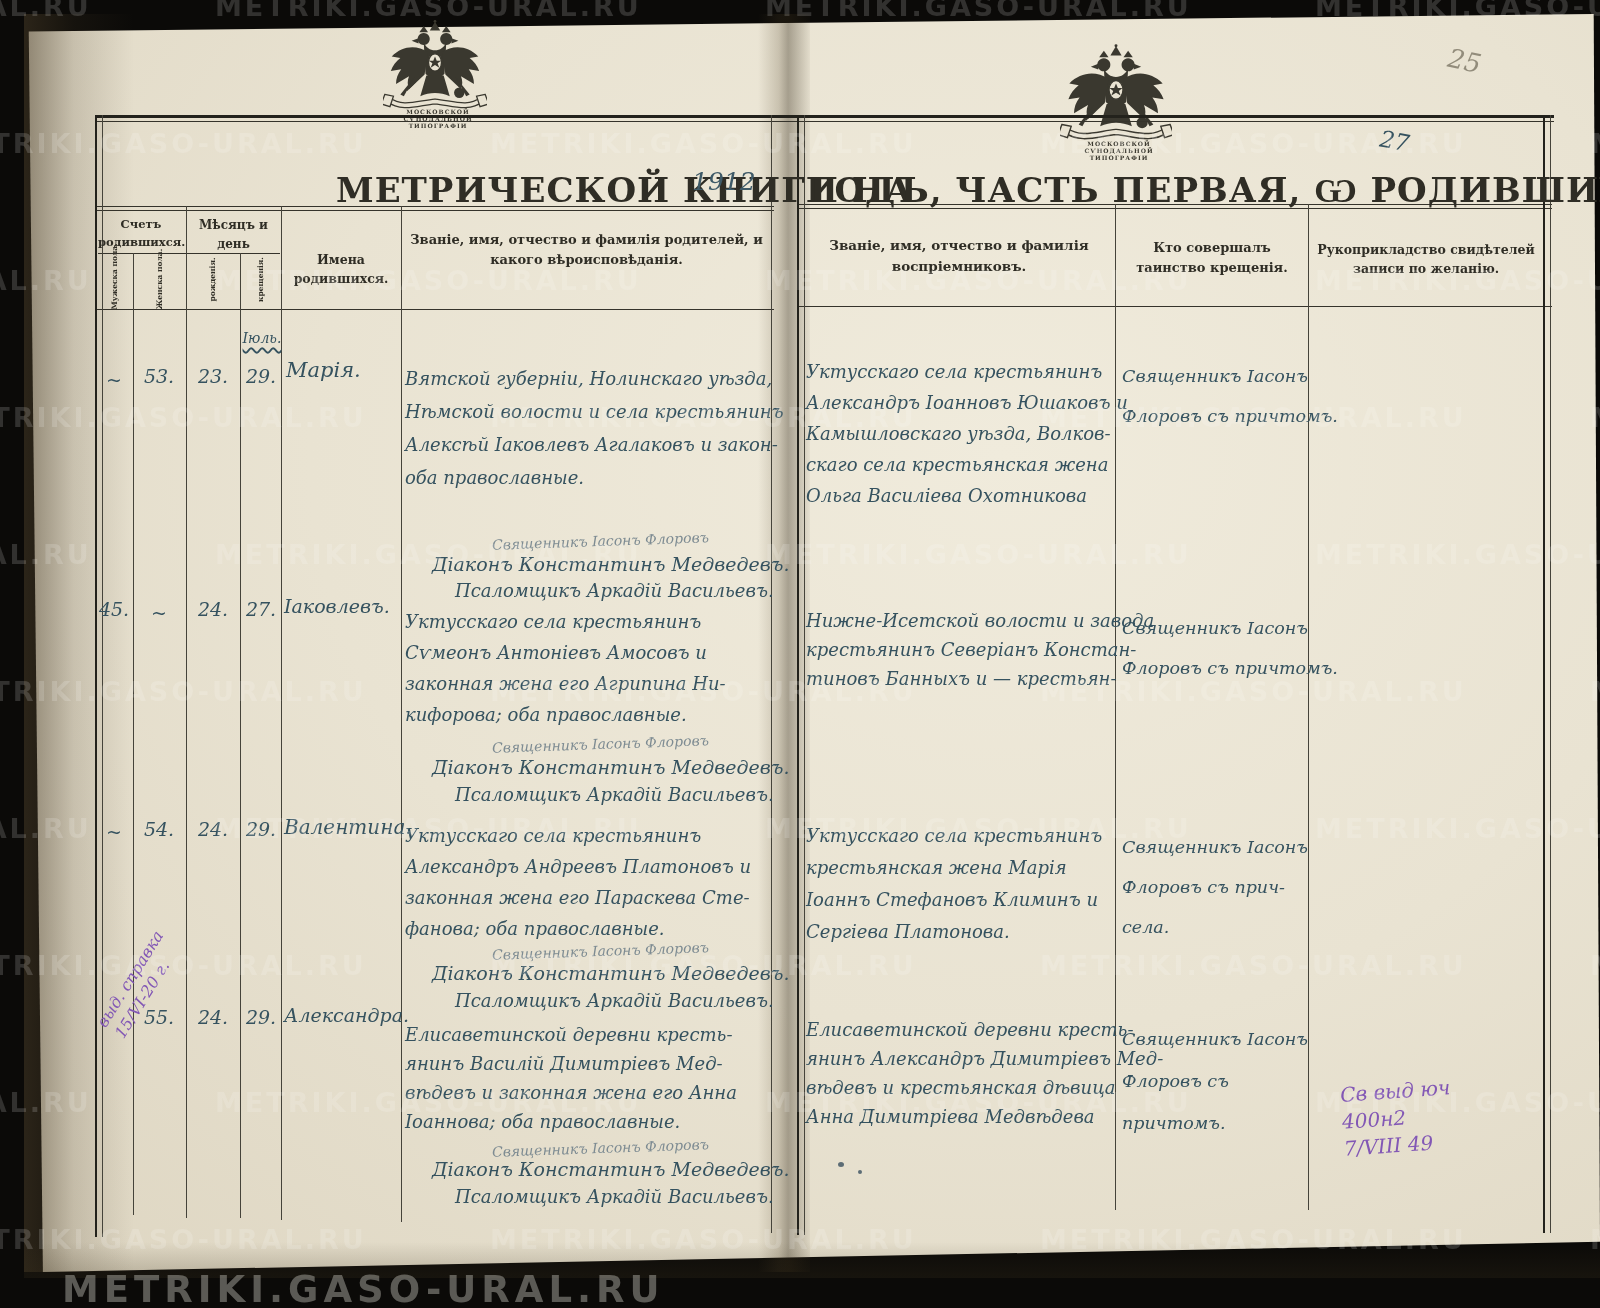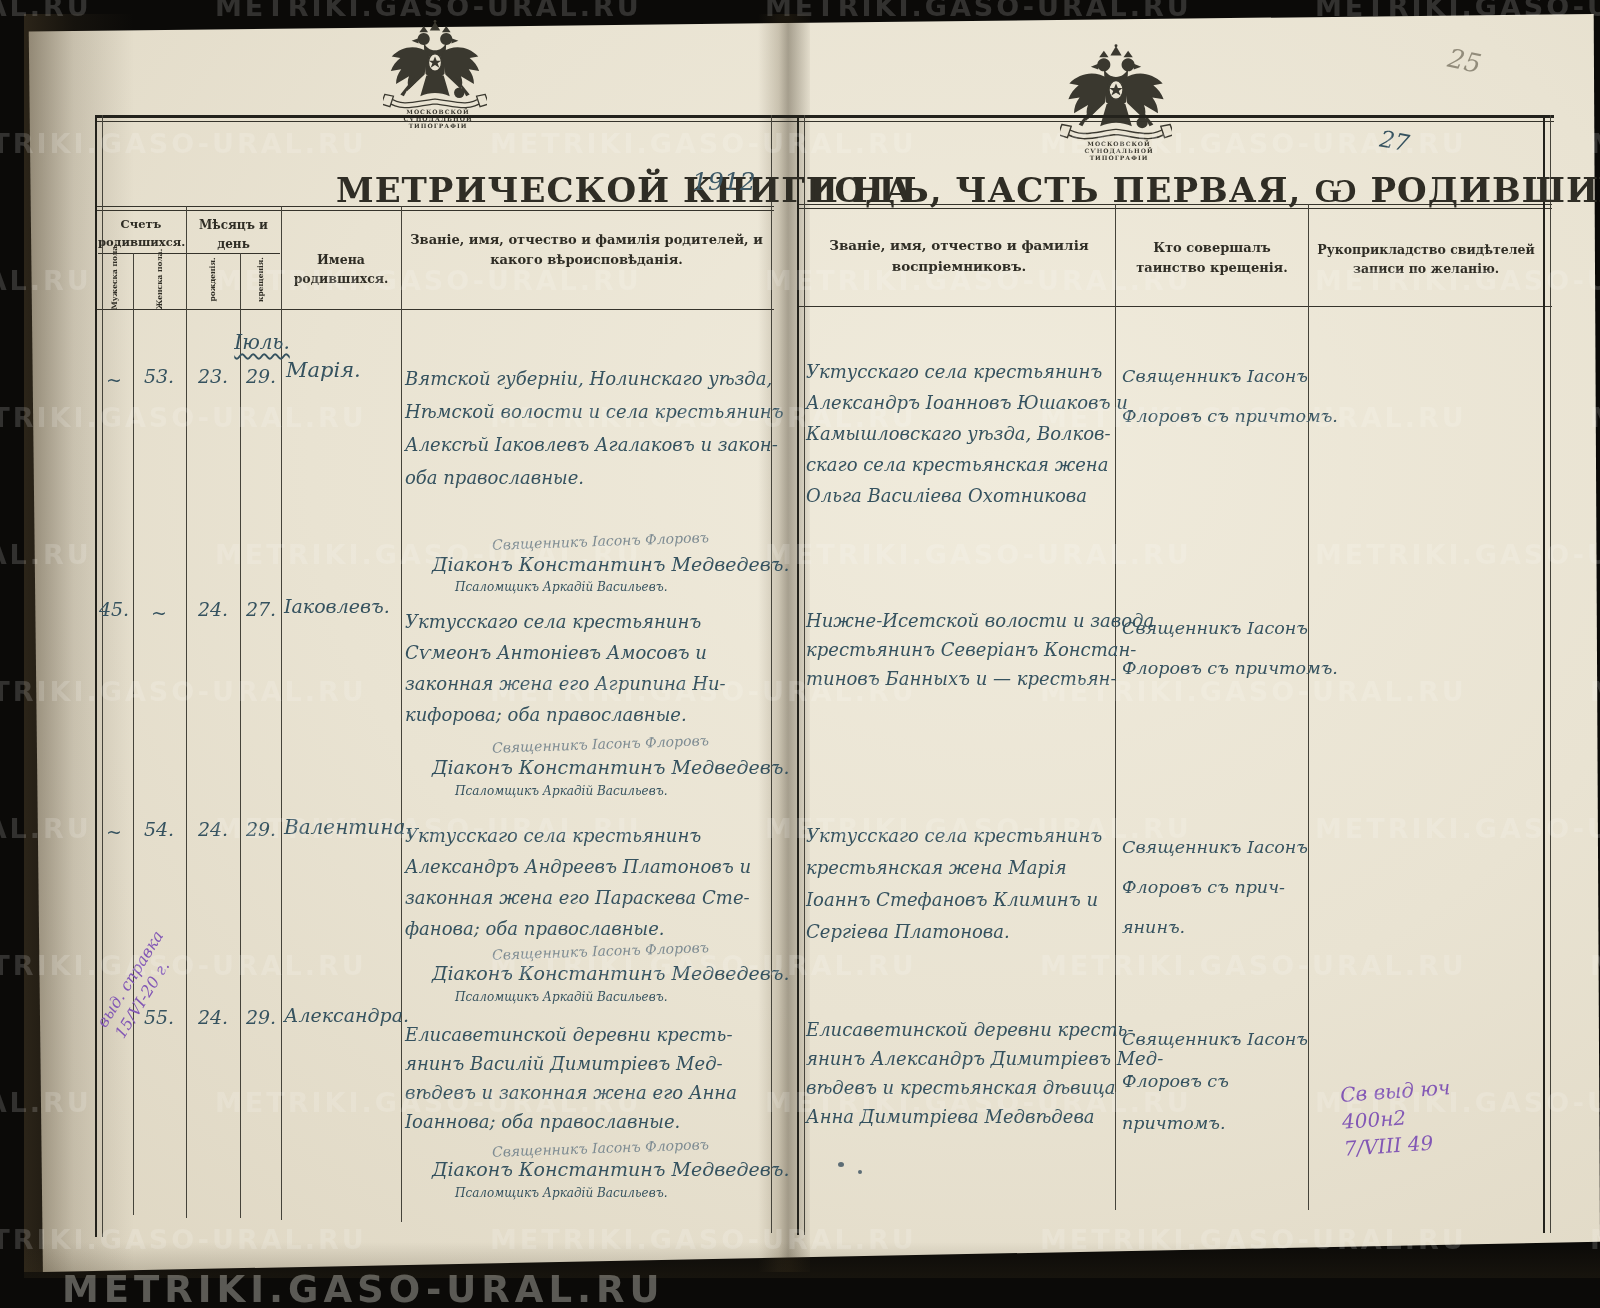--- a/index.html
+++ b/index.html
@@ -38,22 +38,22 @@
   .colhead{font-size:13px;text-align:center;line-height:1.55;}
   .rot{transform:rotate(-90deg);transform-origin:center;font-size:7.5px;white-space:nowrap;text-align:center;}
   
   .hw{font-style:italic;color:#35525f;}
   .hw18{font-size:18px;}
   .name{font-size:21px;white-space:nowrap;}
   .num{font-size:19px;text-align:center;}
   .lines div{white-space:nowrap;}
   .sig-priest{font-size:14px;color:#7d8b92;transform:rotate(-2deg);}
   .sig-deacon{font-size:19px;}
-  .sig-psalm{font-size:12px;}
-  .month{font-size:20px;text-decoration:underline wavy 1.5px;text-underline-offset:4px;}
+  .sig-psalm{font-size:18px;}
+  .month{font-size:14px;text-decoration:underline wavy 1.5px;text-underline-offset:4px;}
   .violet{color:#8257b5;font-style:italic;}
   .pencil{color:#928c7b;font-style:italic;}
   .dot{position:absolute;border-radius:50%;background:#5c6c75;}
   .ribbon-text{font-size:6px;color:#3a382f;letter-spacing:1px;font-weight:bold;}
   .eagle{position:absolute;}
 </style>
 </head>
 <body>
 
 <div class="paper"></div>
@@ -213,21 +213,21 @@
 <div class="abs hw sig-psalm" style="left:455px;top:990px">Псаломщикъ Аркадій Васильевъ.</div>
 <div class="abs hw hw18 lines" style="left:806px;top:820px;width:310px;line-height:32px">
     <div>Уктусскаго села крестьянинъ</div>
     <div>крестьянская жена Марія</div>
     <div>Іоаннъ Стефановъ Климинъ и</div>
     <div>Сергіева Платонова.</div>
   </div>
 <div class="abs hw lines" style="left:1122px;top:827px;width:185px;font-size:17.5px;line-height:40px">
     <div>Священникъ Іасонъ</div>
     <div>Флоровъ съ прич-</div>
-    <div>янинъ.</div>
+    <div>села.</div>
   </div>
 
 <div class="abs hw num" style="left:96px;top:1008px;width:36px"></div>
 <div class="abs hw num" style="left:134px;top:1006px;width:50px">55.</div>
 <div class="abs hw num" style="left:188px;top:1006px;width:50px">24.</div>
 <div class="abs hw num" style="left:240px;top:1006px;width:42px">29.</div>
 <div class="abs hw name" style="left:284px;top:1004px;font-size:19px">Александра.</div>
 <div class="abs hw hw18 lines" style="left:405px;top:1020px;width:365px;line-height:29px">
     <div>Елисаветинской деревни кресть-</div>
     <div>янинъ Василій Димитріевъ Мед-</div>

